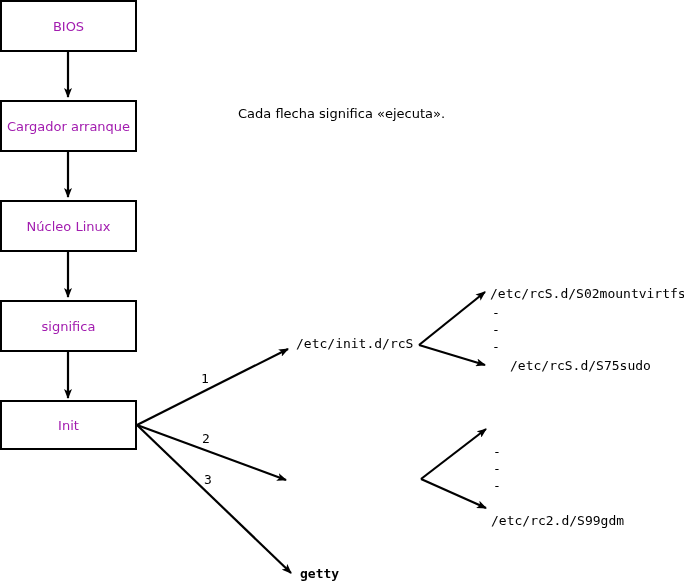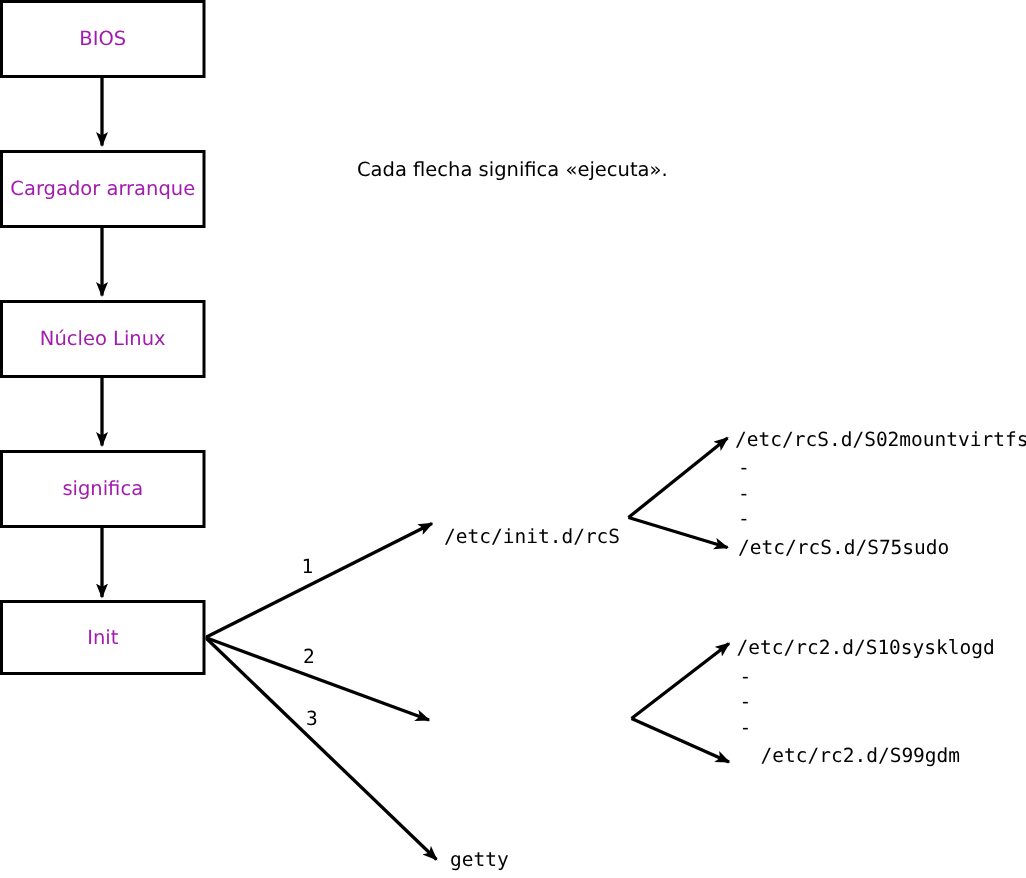--- a/index.html
+++ b/index.html
@@ -117,30 +117,29 @@
   <div class="node-box" style="left:0px; top:400px; width:137px; height:50px;">
     <span>Init</span>
   </div>
 
   <div class="caption" style="left:238px; top:86px;margin-top:20px;">Cada flecha significa «ejecuta».</div>
 
   <div class="branch-num" style="left:201px; top:372px;">1</div>
   <div class="branch-num" style="left:202px; top:432px;">2</div>
   <div class="branch-num" style="left:204px; top:473px;">3</div>
 
-  <div class="path-label" style="left:296px; top:352px;">/etc/init.d/rcS</div>
+  <div class="path-label" style="left:296px; top:337px;">/etc/init.d/rcS</div>
 
 
-  <div class="path-label" style="left:300px; top:567px;">getty</div>
+  <div class="path-label" style="left:300px; top:567px;font-weight:bold;">getty</div>
 
   <div class="path-label" style="left:490px; top:287px;">/etc/rcS.d/S02mountvirtfs</div>
   <div class="ellipsis-dash" style="left:492px; top:306px;">-</div>
   <div class="ellipsis-dash" style="left:492px; top:323px;">-</div>
   <div class="ellipsis-dash" style="left:492px; top:340px;">-</div>
-  <div class="path-label" style="left:492px; top:359px;text-align:center;">/etc/rcS.d/S75sudo</div>
+  <div class="path-label" style="left:510px; top:359px;text-align:center;">/etc/rcS.d/S75sudo</div>
 
-  <div class="path-label" style="left:491px; top:426px;">/etc/rc2.d/S10sysklogd</div>
   <div class="ellipsis-dash" style="left:493px; top:445px;">-</div>
   <div class="ellipsis-dash" style="left:493px; top:462px;">-</div>
   <div class="ellipsis-dash" style="left:493px; top:479px;">-</div>
-  <div class="path-label" style="left:491px; top:498px;margin-left:16px;">/etc/rc2.d/S99gdm</div>
+  <div class="path-label" style="left:491px; top:514px;">/etc/rc2.d/S99gdm</div>
 
 </div>
 
 </body></html>

